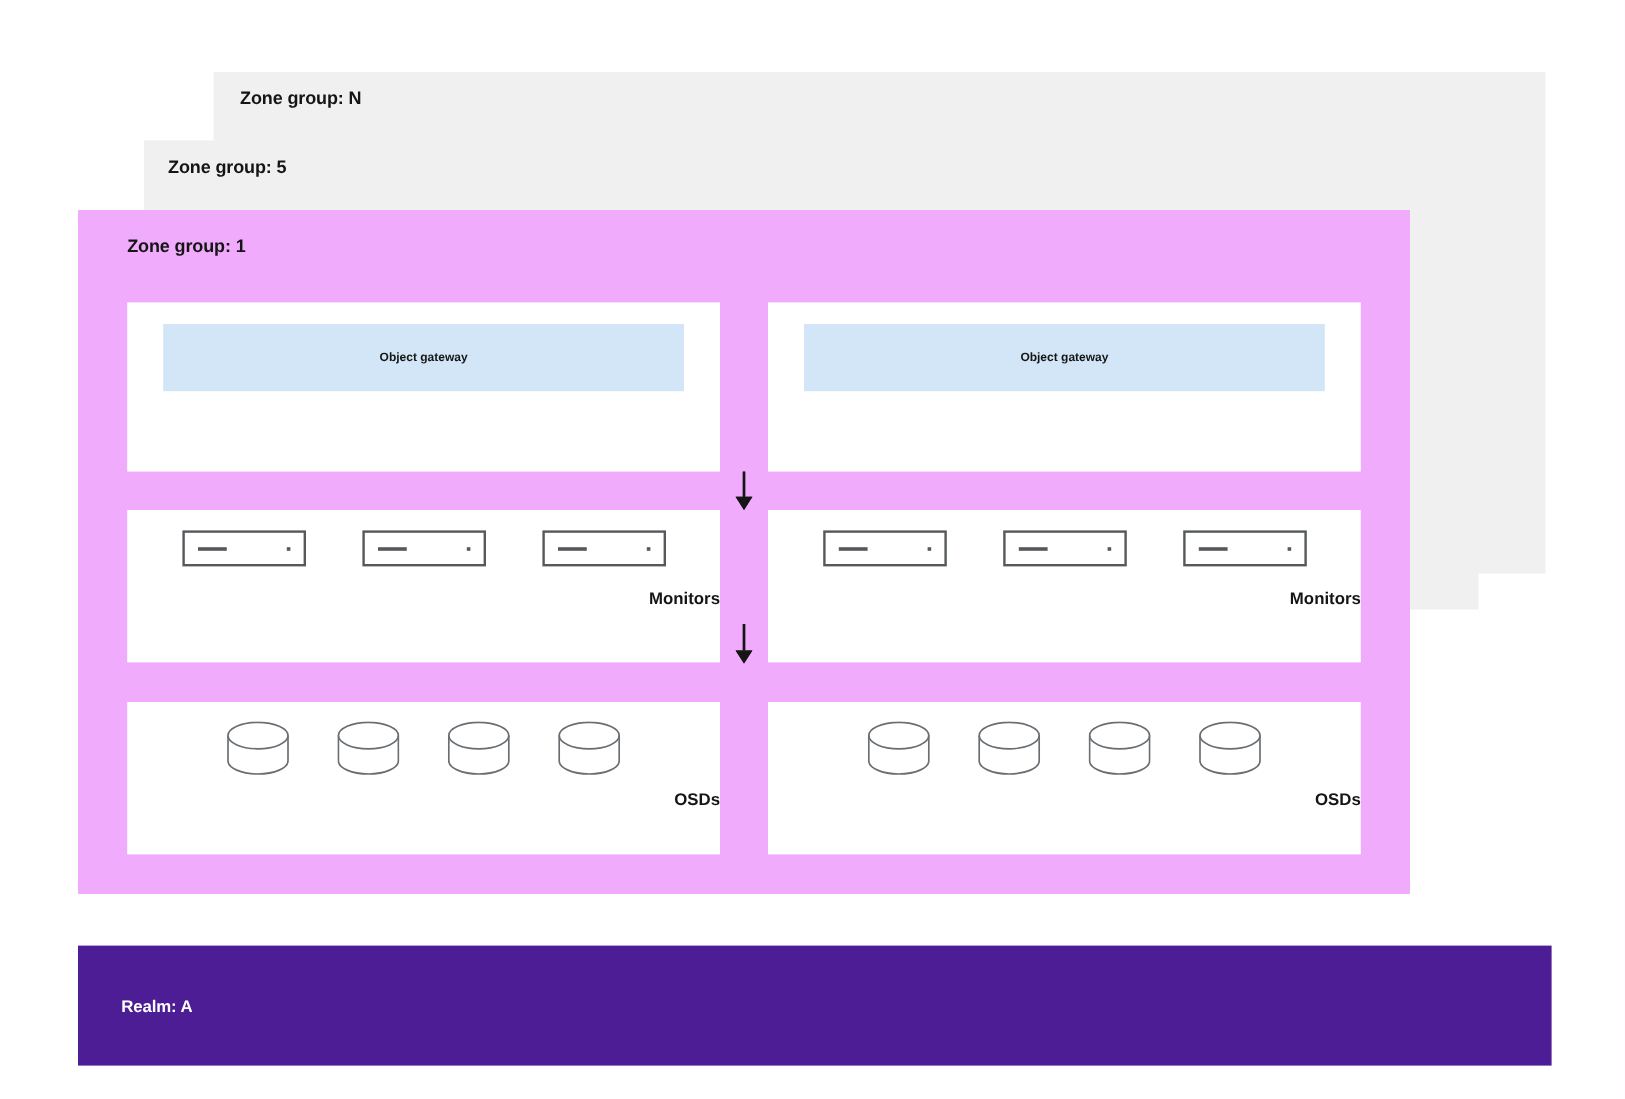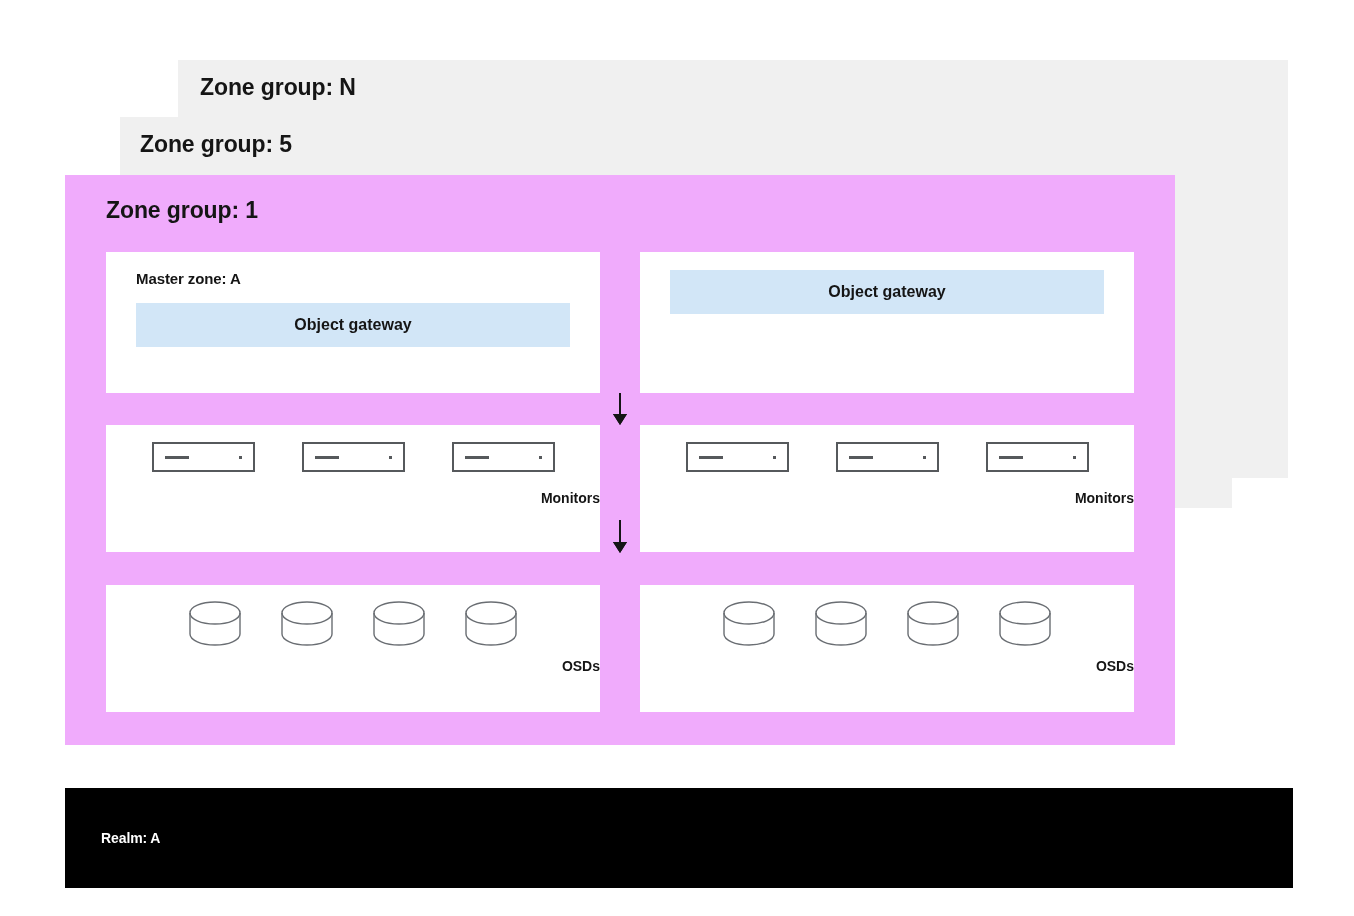--- a/index.html
+++ b/index.html
@@ -45,21 +45,21 @@
   .zg-layer-1 {
     left: 65px;
     top: 175px;
     width: 1110px;
     height: 570px;
     background: #f0abfc;
   }
 
   .zg-label {
     position: absolute;
-    font-size: 23px;
+    font-size: 15px;
     font-weight: bold;
     letter-spacing: -0.1px;
     color: #151515;
     white-space: nowrap;
   }
   .zg-layer-n .zg-label { left: 22px; top: 14px; }
   .zg-layer-2 .zg-label { left: 20px; top: 14px; }
   .zg-layer-1 .zg-label { left: 41px; top: 22px; }
 
   
@@ -99,26 +99,26 @@
   .zone-title {
     font-size: 15px;
     font-weight: bold;
     color: #151515;
     letter-spacing: -0.1px;
     margin: 0 0 16px 0;
     white-space: nowrap;
   }
 
   .gateway-box {
-    height: 44px;
+    height: 56px;
     background: #d2e6f7;
     display: flex;
     align-items: center;
     justify-content: center;
-    font-size: 16px;
+    font-size: 10px;
     font-weight: 600;
     color: #151515;
   }
 
   
   .arrow {
     position: absolute;
     left: 50%;
     transform: translateX(-50%);
     width: 14px;
@@ -192,21 +192,21 @@
   .osd-icon { display: block; }
   .panel-osd .row-caption { margin-top: 11px; padding-left: 48px; }
 
   
   .realm-bar {
     position: absolute;
     left: 65px;
     top: 788px;
     width: 1228px;
     height: 100px;
-    background: #000000;
+    background: #4c1d95;
     display: flex;
     align-items: center;
   }
   .realm-label {
     color: #ffffff;
     font-size: 14px;
     font-weight: bold;
     letter-spacing: -0.1px;
     margin-left: 36px;
   }
@@ -225,21 +225,20 @@
   </div>
 
   <div class="zg-layer zg-layer-1">
     <div class="zg-label">Zone group: 1</div>
 
     <div class="zones">
 
       <div class="zone-col">
 
         <div class="panel panel-zone">
-          <div class="zone-title">Master zone: A</div>
           <div class="gateway-box">Object gateway</div>
         </div>
 
         <div class="arrow arrow-1">
           <div class="shaft"></div>
           <div class="head"></div>
         </div>
 
         <div class="panel panel-mon">
           <div class="mon-row">

